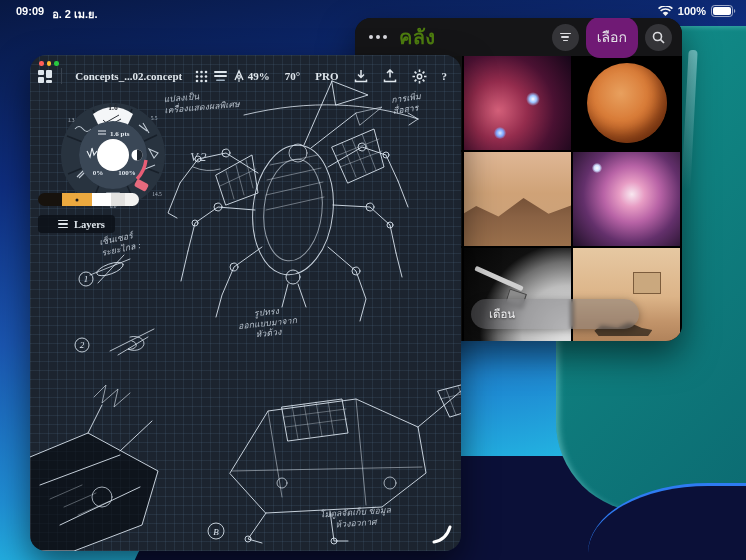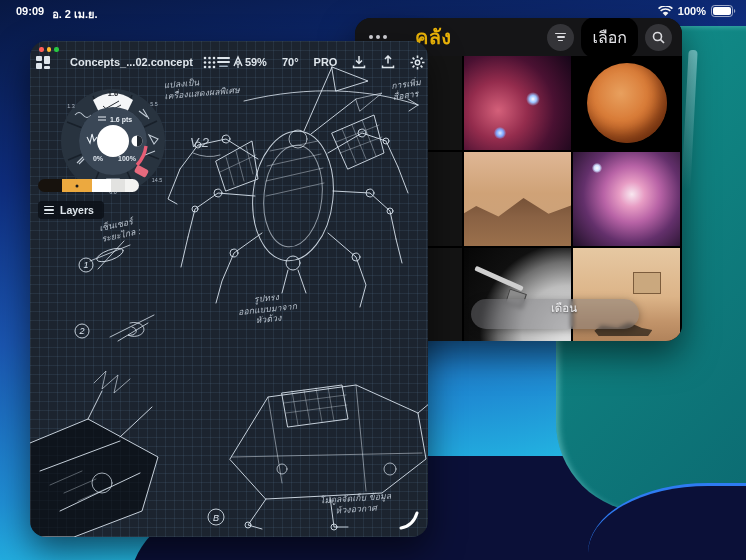--- a/index.html
+++ b/index.html
@@ -22,32 +22,32 @@
   .statusbar{position:absolute;top:4px;left:0;right:0;height:16px;color:#fff;font-size:11px;font-weight:bold;}
   .sb-left{position:absolute;left:16px;top:1px;display:flex;gap:8px;}
   .sb-right{position:absolute;right:10px;top:1px;display:flex;align-items:center;gap:5px;}
   
   .win{position:absolute;border-radius:16px;overflow:hidden;box-shadow:0 14px 34px rgba(0,0,0,.55);}
   
   #photos-win{left:355px;top:18px;width:327px;height:323px;background:#151517;z-index:5;}
   .ph-header{position:absolute;top:0;left:0;right:0;height:38px;display:flex;align-items:center;background:#151517;z-index:3;}
   .ph-dots{display:flex;gap:3px;margin-left:14px;}
   .ph-dots i{width:4px;height:4px;border-radius:50%;background:#d9d9de;}
-  .ph-title{color:#eab308;font-size:20px;font-weight:bold;margin-left:28px;letter-spacing:.3px;text-align:center;}
+  .ph-title{color:#4d7c0f;font-size:20px;font-weight:bold;margin-left:12px;letter-spacing:.3px;text-align:center;}
   .ph-actions{margin-left:auto;display:flex;align-items:center;gap:7px;margin-right:10px;}
   .ph-circle{width:27px;height:27px;border-radius:50%;background:#343438;display:flex;align-items:center;justify-content:center;}
-  .ph-select{height:41px;padding:0 11px;border-radius:14px;background:#000000;color:#e4e4e8;font-size:16px;display:flex;align-items:center;}
+  .ph-select{height:41px;padding:0 11px;border-radius:14px;background:#701a75;color:#e4e4e8;font-size:14px;display:flex;align-items:center;}
   .filter-lines{display:flex;flex-direction:column;gap:2px;align-items:center;}
   .filter-lines i{height:1.6px;background:#dcdce0;border-radius:1px;display:block;}
   .ph-grid{position:absolute;top:38px;left:0;right:0;bottom:0;background:#000;
     display:grid;grid-template-columns:107px 107px 107px;grid-auto-rows:94px;gap:2px;}
   .ph-cell{position:relative;overflow:hidden;background:#141414;}
   .ph-seg{position:absolute;left:116px;top:281px;width:168px;height:30px;border-radius:16px;
     background:rgba(120,120,125,.45);backdrop-filter:blur(2px);display:flex;align-items:center;z-index:4;
-    box-shadow:0 2px 8px rgba(0,0,0,.35);flex-direction:column;}
+    box-shadow:0 2px 8px rgba(0,0,0,.35);}
   .seg-item{flex:0 0 auto;color:#f0f0f2;font-size:11.5px;text-shadow:0 1px 2px rgba(0,0,0,.5);}
   .seg-month{margin-left:18px;}
   .seg-all{margin-left:26px;width:96px;height:30px;border-radius:16px;background:rgba(210,205,195,.45);
     display:flex;align-items:center;justify-content:center;}
   
   .t-horsehead{background:radial-gradient(circle at 32% 58%,#d4607a 0%,#942c4d 32%,#4a1132 62%,#150618 100%);}
   .t-horsehead::after{content:"";position:absolute;left:58%;top:38%;width:14px;height:14px;border-radius:50%;
     background:radial-gradient(circle,#ffffff 0%,#9cc4ff 35%,rgba(60,110,255,0) 70%);}
   .t-horsehead::before{content:"";position:absolute;left:28%;top:76%;width:12px;height:12px;border-radius:50%;
     background:radial-gradient(circle,#dfeaff 0%,#7fa8ff 40%,rgba(60,110,255,0) 75%);}
@@ -64,40 +64,40 @@
     background:radial-gradient(circle,#fff,#cfe0ff 40%,rgba(120,150,255,0) 75%);}
   .t-sat{background:radial-gradient(circle at 96% 88%,#e6e6e6 0%,#bdbdbd 34%,#6e6e6e 52%,#101010 66%,#060606 100%);}
   .t-sat .sat-arm{position:absolute;left:8%;top:30%;width:52px;height:5px;background:#cfcfcf;transform:rotate(24deg);border-radius:2px;}
   .t-sat .sat-box{position:absolute;left:40%;top:46%;width:16px;height:13px;background:#8d8d8d;transform:rotate(18deg);border:1px solid #444;}
   .t-rover{background:linear-gradient(to bottom,#e6c8a2 0%,#dcb488 52%,#c2946a 78%,#b0825a 100%);}
   .t-rover::after{content:"";position:absolute;left:56%;top:26%;width:26px;height:20px;background:#caa87e;border:1px solid #7c5c3c;
     box-shadow:18px 30px 0 -6px #4a3categories;}
   .t-rover::before{content:"";position:absolute;left:20%;bottom:6%;width:58px;height:14px;background:#3c2f22;
     clip-path:polygon(0 60%,12% 20%,40% 35%,60% 0,82% 40%,100% 55%,92% 100%,8% 100%);opacity:.85;}
   
-  #concepts-win{left:30px;top:41px;width:398px;height:496px;z-index:10;background:#1c242f;
+  #concepts-win{left:30px;top:55px;width:431px;height:496px;z-index:10;background:#1c242f;
     background-image:
       linear-gradient(rgba(96,128,160,.16) 1px,transparent 1px),
       linear-gradient(90deg,rgba(96,128,160,.16) 1px,transparent 1px);
-    background-size:9px 9px;}
+    background-size:9px 9px;font-family:Liberation Serif, serif;}
   .traffic{position:absolute;left:9px;top:6px;display:flex;gap:3px;z-index:6;}
   .traffic i{width:4.5px;height:4.5px;border-radius:50%;}
   .c-toolbar{position:absolute;left:0;right:0;top:8px;height:26px;display:flex;align-items:center;color:#dfe6ec;z-index:5;}
   .c-title{font-size:11px;font-weight:bold;margin:0 10px 0 8px;white-space:nowrap;}
   .c-div{width:1px;height:16px;background:#39434f;margin:0 6px;}
   .tb-ic{width:26px;height:20px;display:flex;align-items:center;justify-content:center;}
   .tb-right{margin-left:auto;display:flex;align-items:center;gap:15px;margin-right:14px;font-size:11px;font-weight:bold;}
   .sketch-svg{position:absolute;left:0;top:0;width:447px;height:496px;pointer-events:none;z-index:1;}
   .annot{position:absolute;color:#ccd6e1;font-size:8.5px;line-height:1.25;white-space:pre-line;z-index:2;opacity:.92;
     font-style:italic;letter-spacing:.2px;}
   .wheel-box{position:absolute;left:0px;top:38px;width:120px;height:122px;z-index:6;margin-left:23px;}
   .palette{position:absolute;left:8px;top:138px;height:13px;display:flex;z-index:6;border-radius:7px;overflow:hidden;}
   .palette span{position:relative;display:block;height:13px;}
   .pal-dot{position:absolute;left:50%;top:50%;width:3px;height:3px;border-radius:50%;background:#1a1a1a;transform:translate(-50%,-50%);}
-  .layers-pill{position:absolute;left:8px;top:160px;height:18px;padding:0 10px 0 6px;border-radius:4px;background:rgba(12,17,23,.85);
+  .layers-pill{position:absolute;left:8px;top:160px;height:18px;padding:0 10px 0 20px;border-radius:4px;background:rgba(12,17,23,.85);
     display:flex;align-items:center;gap:6px;color:#dfe6ec;font-size:10.5px;font-weight:bold;z-index:6;}
   .burger{display:flex;flex-direction:column;gap:2px;}
   .burger i{width:10px;height:1.5px;background:#dfe6ec;display:block;border-radius:1px;}
   .resize-arc{position:absolute;right:8px;bottom:6px;z-index:6;}
 </style>
 </head>
 <body>
 
 <div id="screen">
 
@@ -213,21 +213,21 @@
         </svg>
       </div>
       <div class="tb-ic">
         <svg width="14" height="14" viewBox="0 0 14 14">
           <path d="M3 11 L7 2 L11 11" fill="none" stroke="#dfe6ec" stroke-width="1.4"></path>
           <circle cx="7" cy="8" r="1.4" fill="none" stroke="#dfe6ec" stroke-width="1.1"></circle>
           <line x1="7" y1="9.4" x2="7" y2="13" stroke="#dfe6ec" stroke-width="1.1"></line>
         </svg>
       </div>
       <div class="tb-right">
-        <span>59%</span>
+        <span>49%</span>
         <span>70°</span>
         <span>PRO</span>
         <svg width="14" height="14" viewBox="0 0 14 14">
           <path d="M7 1 v7 M4 5.5 L7 8.5 L10 5.5" fill="none" stroke="#dfe6ec" stroke-width="1.5"></path>
           <path d="M1.5 10.5 v2 h11 v-2" fill="none" stroke="#dfe6ec" stroke-width="1.5"></path>
         </svg>
         <svg width="14" height="14" viewBox="0 0 14 14">
           <path d="M7 8.5 v-7 M4 4 L7 1 L10 4" fill="none" stroke="#dfe6ec" stroke-width="1.5"></path>
           <path d="M1.5 10.5 v2 h11 v-2" fill="none" stroke="#dfe6ec" stroke-width="1.5"></path>
         </svg>

